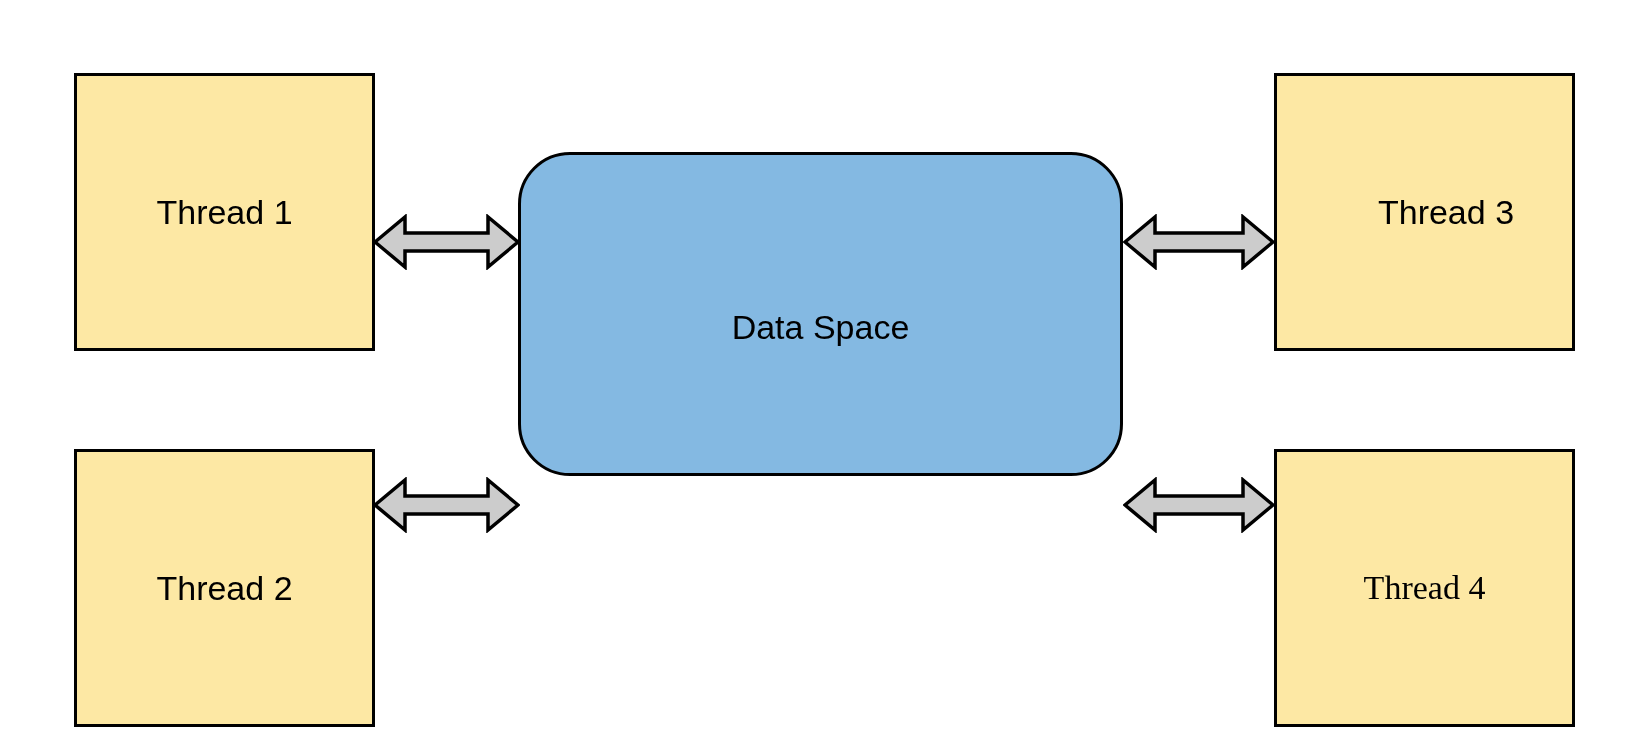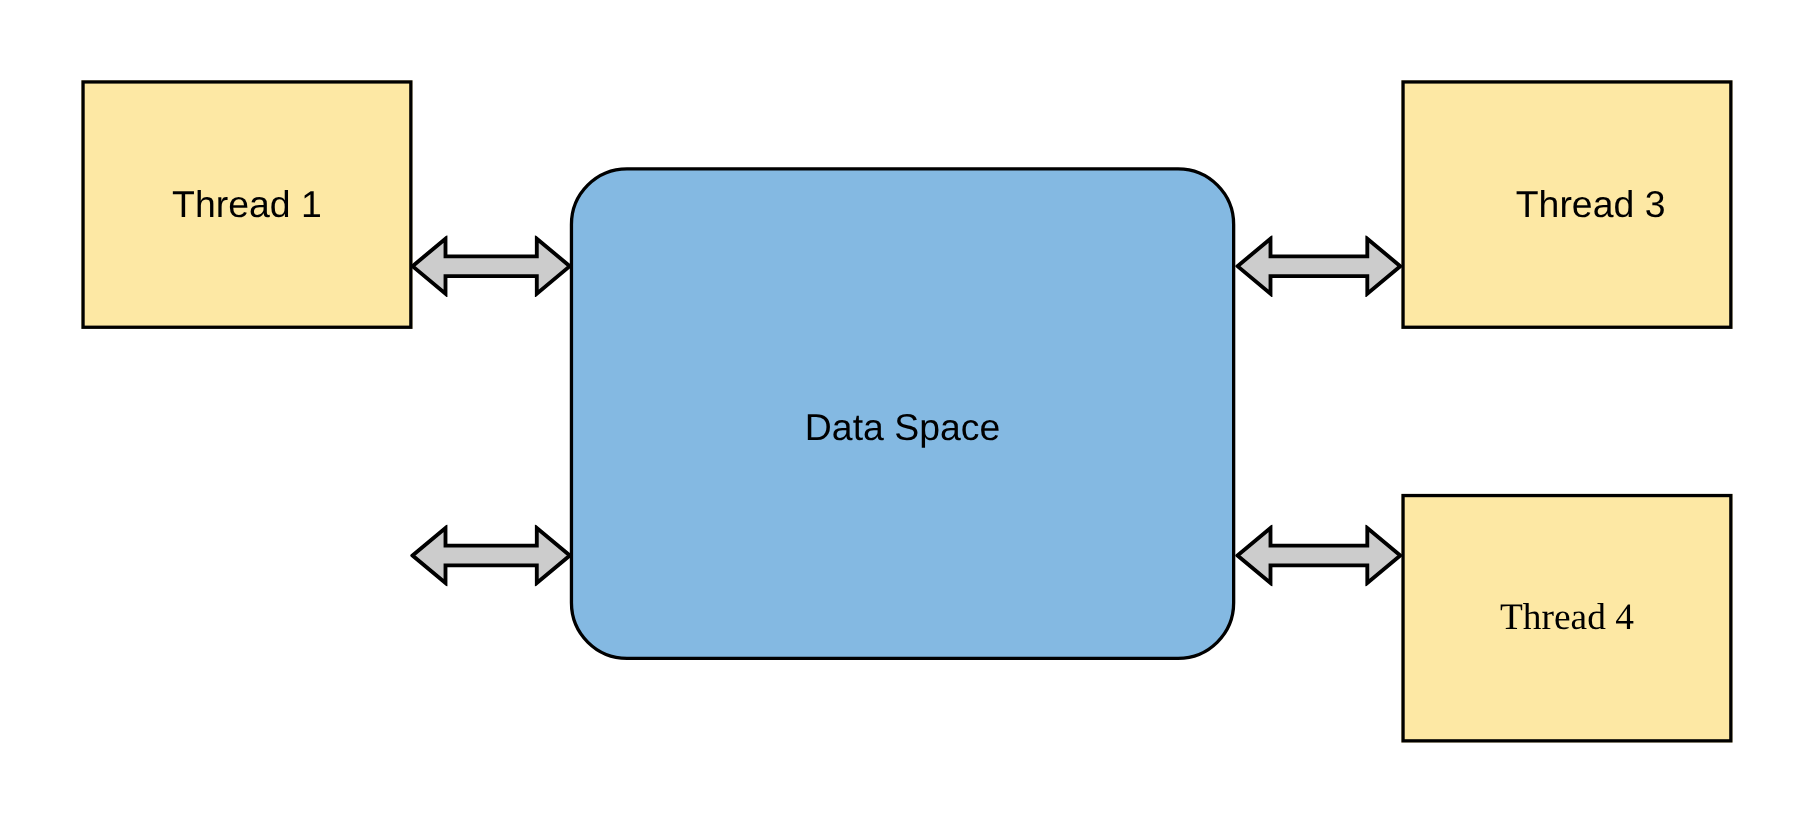--- a/index.html
+++ b/index.html
@@ -21,32 +21,32 @@
     border: 3.5px solid #000000;
     display: flex;
     align-items: center;
     justify-content: center;
     font-size: 34px;
     line-height: 1.2;
     color: #000000;
   }
   .thread-node {
     width: 301px;
-    height: 226px;
+    height: 278px;
     text-align: right;
   }
   #thread1 { left: 74px;   top: 73px;  }
   #thread2 { left: 74px;   top: 449px; }
   #thread3 { left: 1274px; top: 73px; padding-left: 43px;  }
   #thread4 { left: 1274px; top: 449px; font-family: Liberation Serif, serif; }
   #dataspace {
     left: 518px;
     top: 152px;
     width: 605px;
-    height: 448px;
+    height: 324px;
     border-radius: 52px;
   }
   #dataspace .node-label {
     transform: translateY(13px);
   }
   .node-label {
     white-space: nowrap;
   }
   .connector {
     position: absolute;
@@ -65,20 +65,23 @@
 </style>
 </head>
 <body>
 
 <div id="canvas">
 
   <div class="node thread-node" id="thread1" style="background: rgb(253, 232, 164); border-color: rgb(0, 0, 0);">
     <span class="node-label">Thread 1</span>
   </div>
 
+  <div class="node thread-node" id="thread2" style="background: rgb(253, 232, 164); border-color: rgb(0, 0, 0);">
+    <span class="node-label">Thread 2</span>
+  </div>
 
   <div class="node thread-node" id="thread3" style="background: rgb(253, 232, 164); border-color: rgb(0, 0, 0);">
     <span class="node-label">Thread 3</span>
   </div>
 
   <div class="node thread-node" id="thread4" style="background: rgb(253, 232, 164); border-color: rgb(0, 0, 0);">
     <span class="node-label">Thread 4</span>
   </div>
 
   <div class="node" id="dataspace" style="background: rgb(132, 185, 226); border-color: rgb(0, 0, 0);">

